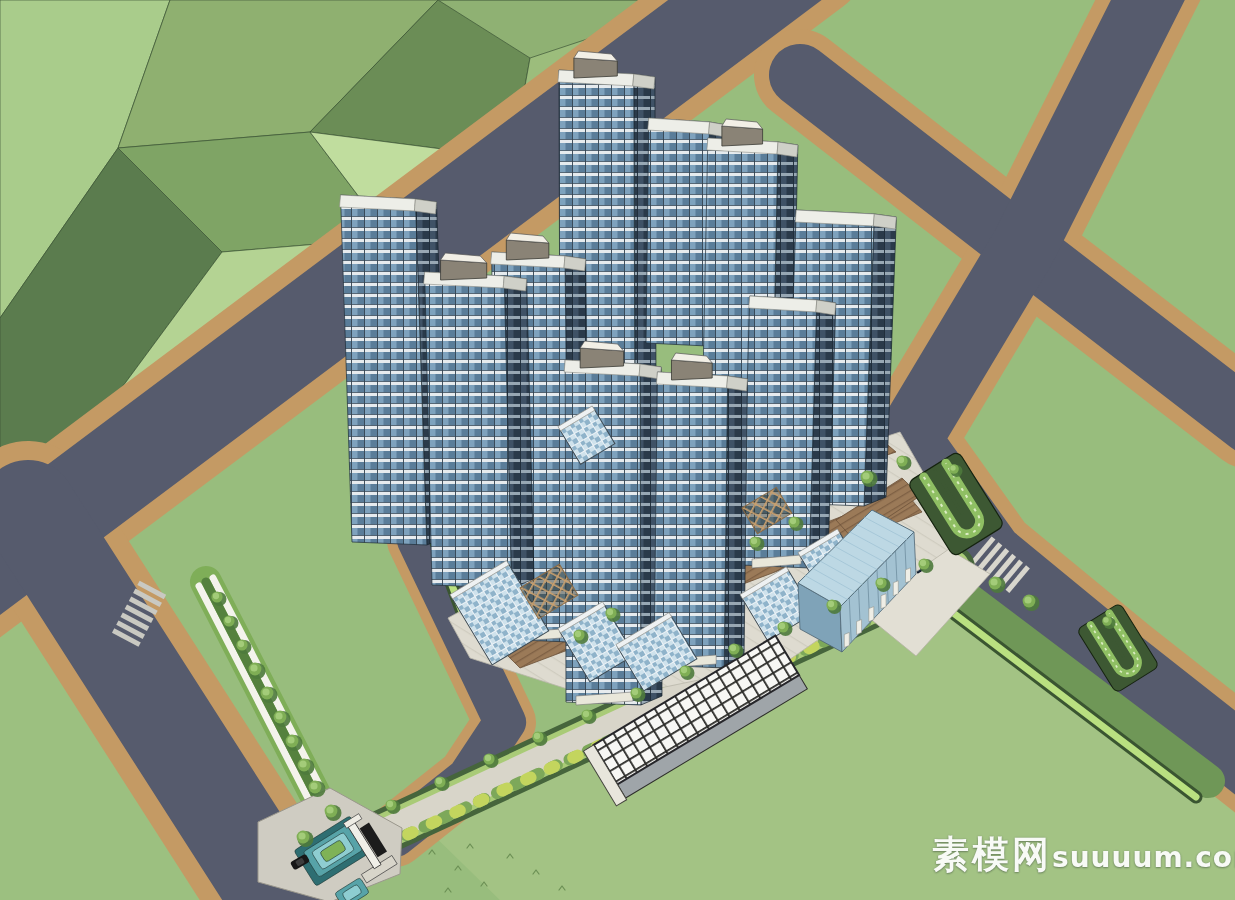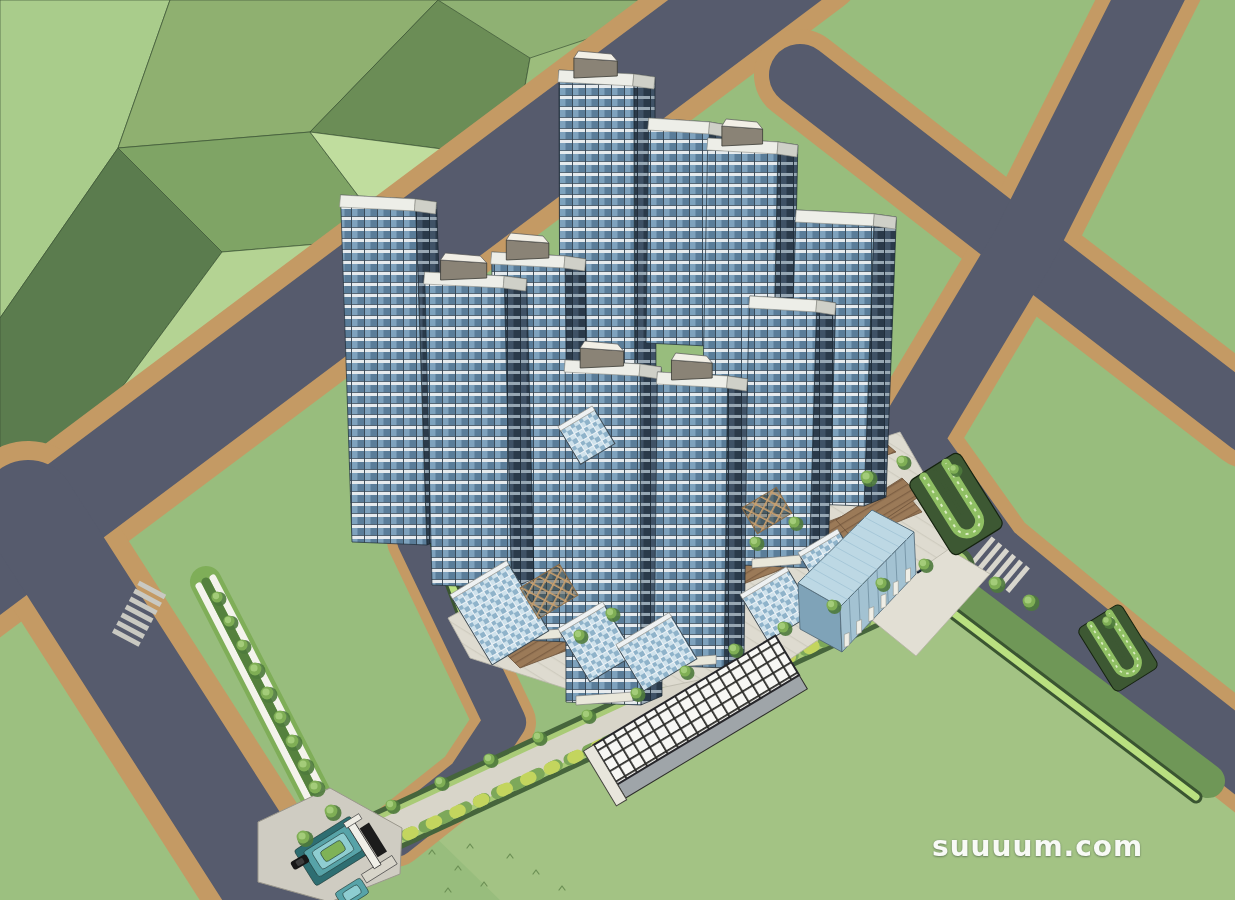--- a/index.html
+++ b/index.html
@@ -503,15 +503,16 @@
         <polyline points="455,870 458,866 461,870" fill="none" stroke="#6b8f54" stroke-width="1.2" stroke-linecap="round" stroke-linejoin="round"></polyline>
         <polyline points="481,886 484,882 487,886" fill="none" stroke="#6b8f54" stroke-width="1.2" stroke-linecap="round" stroke-linejoin="round"></polyline>
         <polyline points="507,858 510,854 513,858" fill="none" stroke="#6b8f54" stroke-width="1.2" stroke-linecap="round" stroke-linejoin="round"></polyline>
         <polyline points="533,874 536,870 539,874" fill="none" stroke="#6b8f54" stroke-width="1.2" stroke-linecap="round" stroke-linejoin="round"></polyline>
         <polyline points="559,890 562,886 565,890" fill="none" stroke="#6b8f54" stroke-width="1.2" stroke-linecap="round" stroke-linejoin="round"></polyline>
         <polyline points="445,892 448,888 451,892" fill="none" stroke="#6b8f54" stroke-width="1.2" stroke-linecap="round" stroke-linejoin="round"></polyline>
         <polyline points="467,848 470,844 473,848" fill="none" stroke="#6b8f54" stroke-width="1.2" stroke-linecap="round" stroke-linejoin="round"></polyline>
       </g>
     </svg>
   <div class="watermark">
+    <span class="cjk">素模网</span>
       <span class="latin">suuuum.com</span>
   </div>
 </div>
 
 </body></html>

